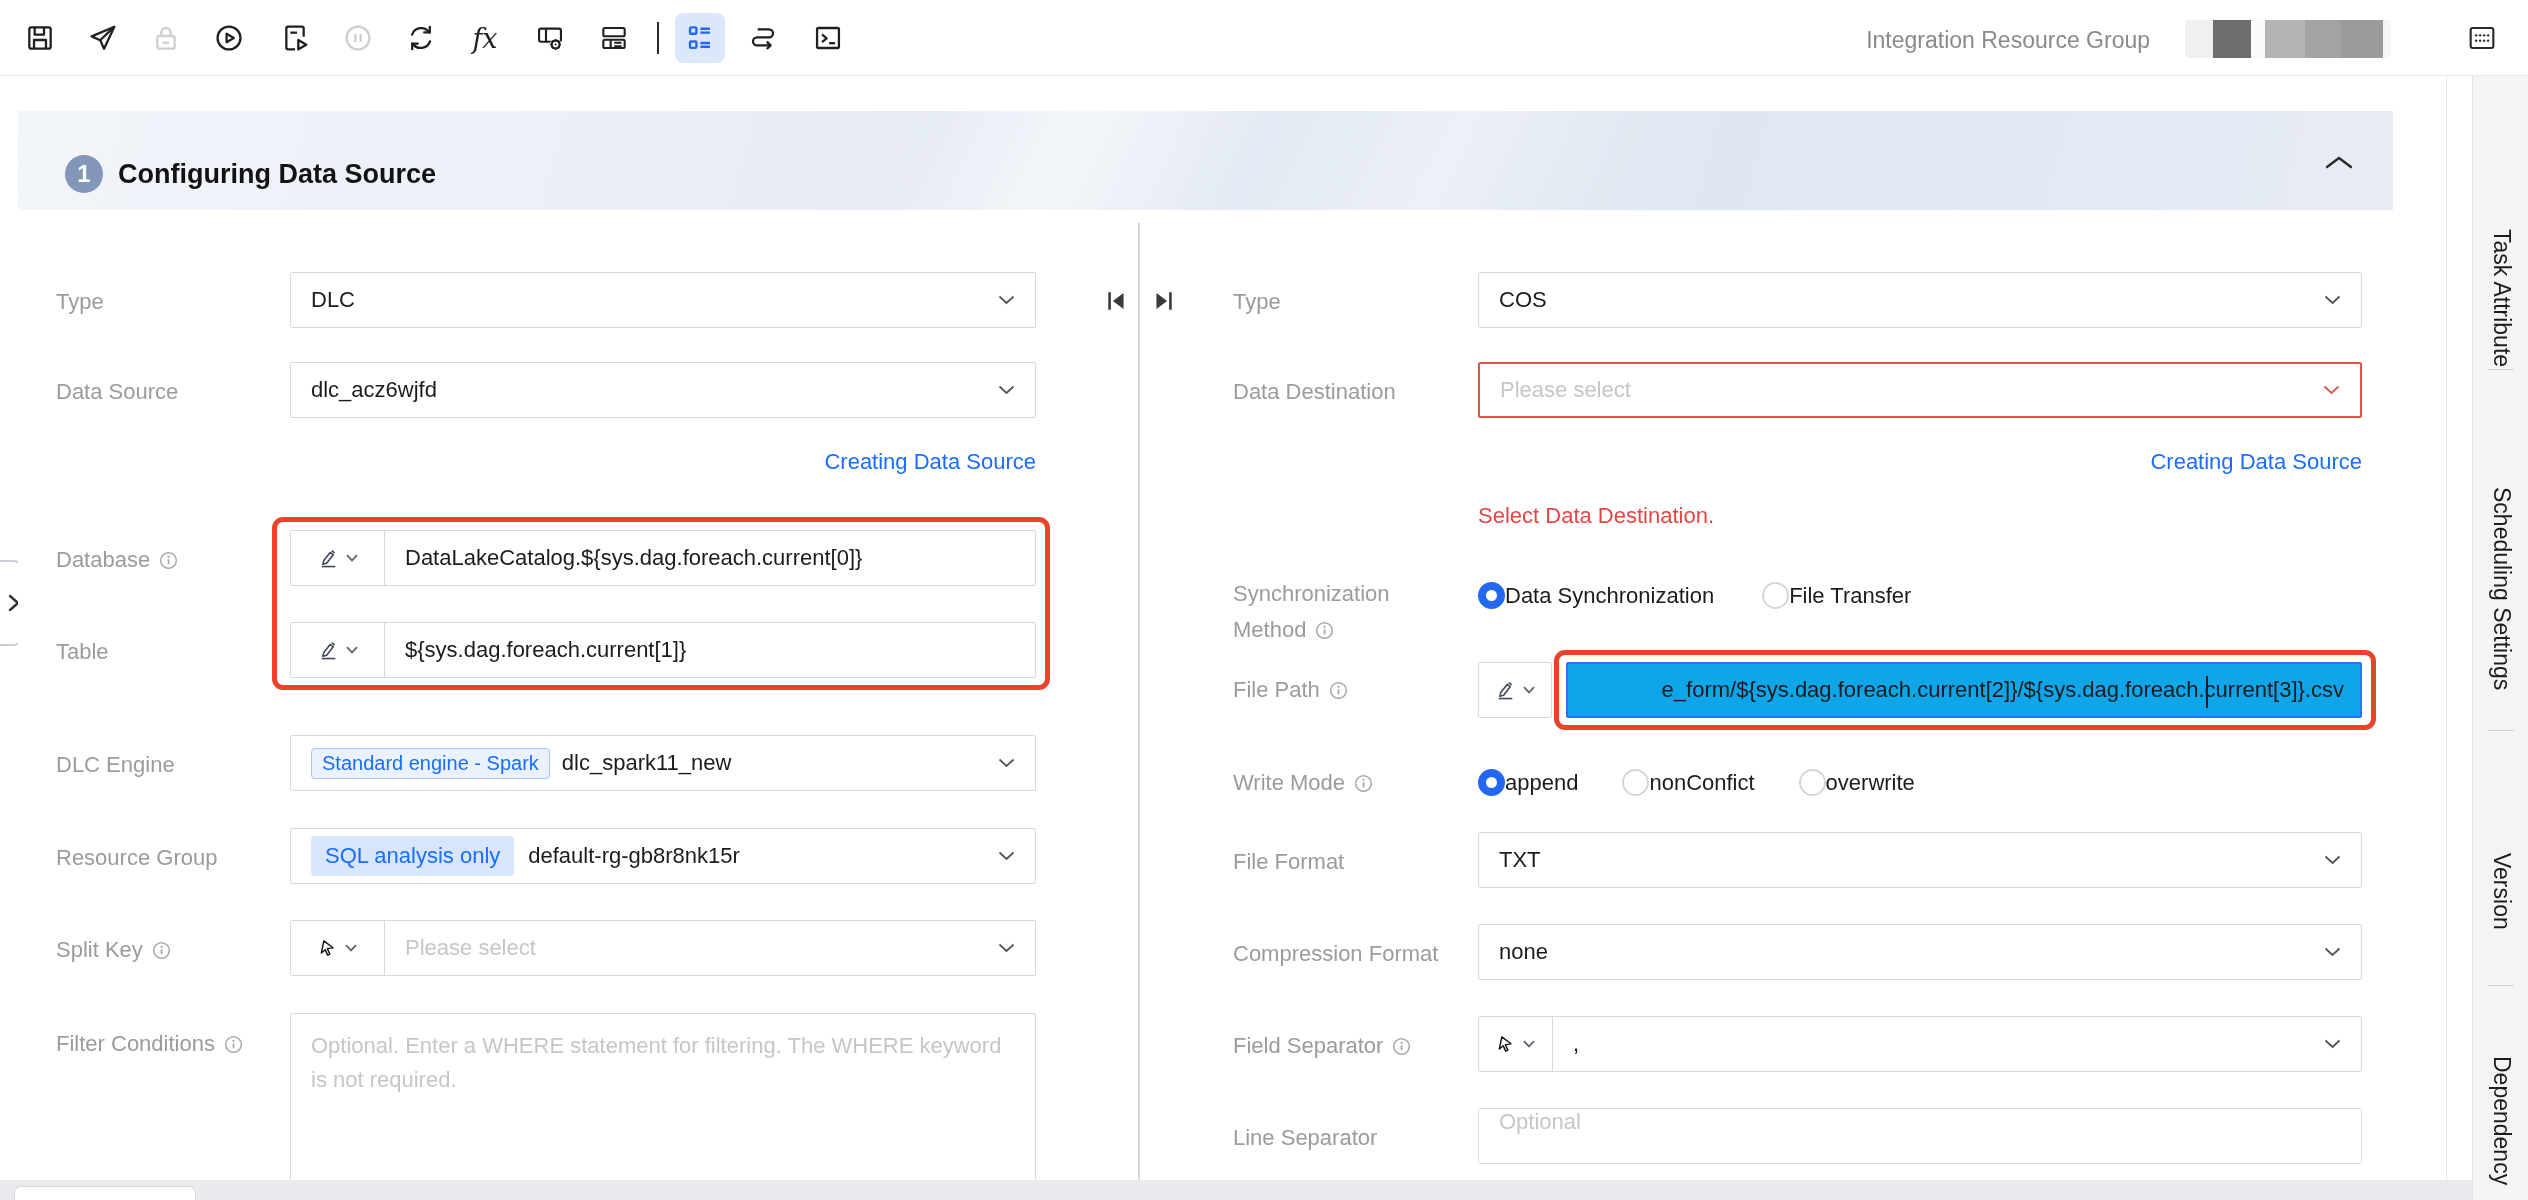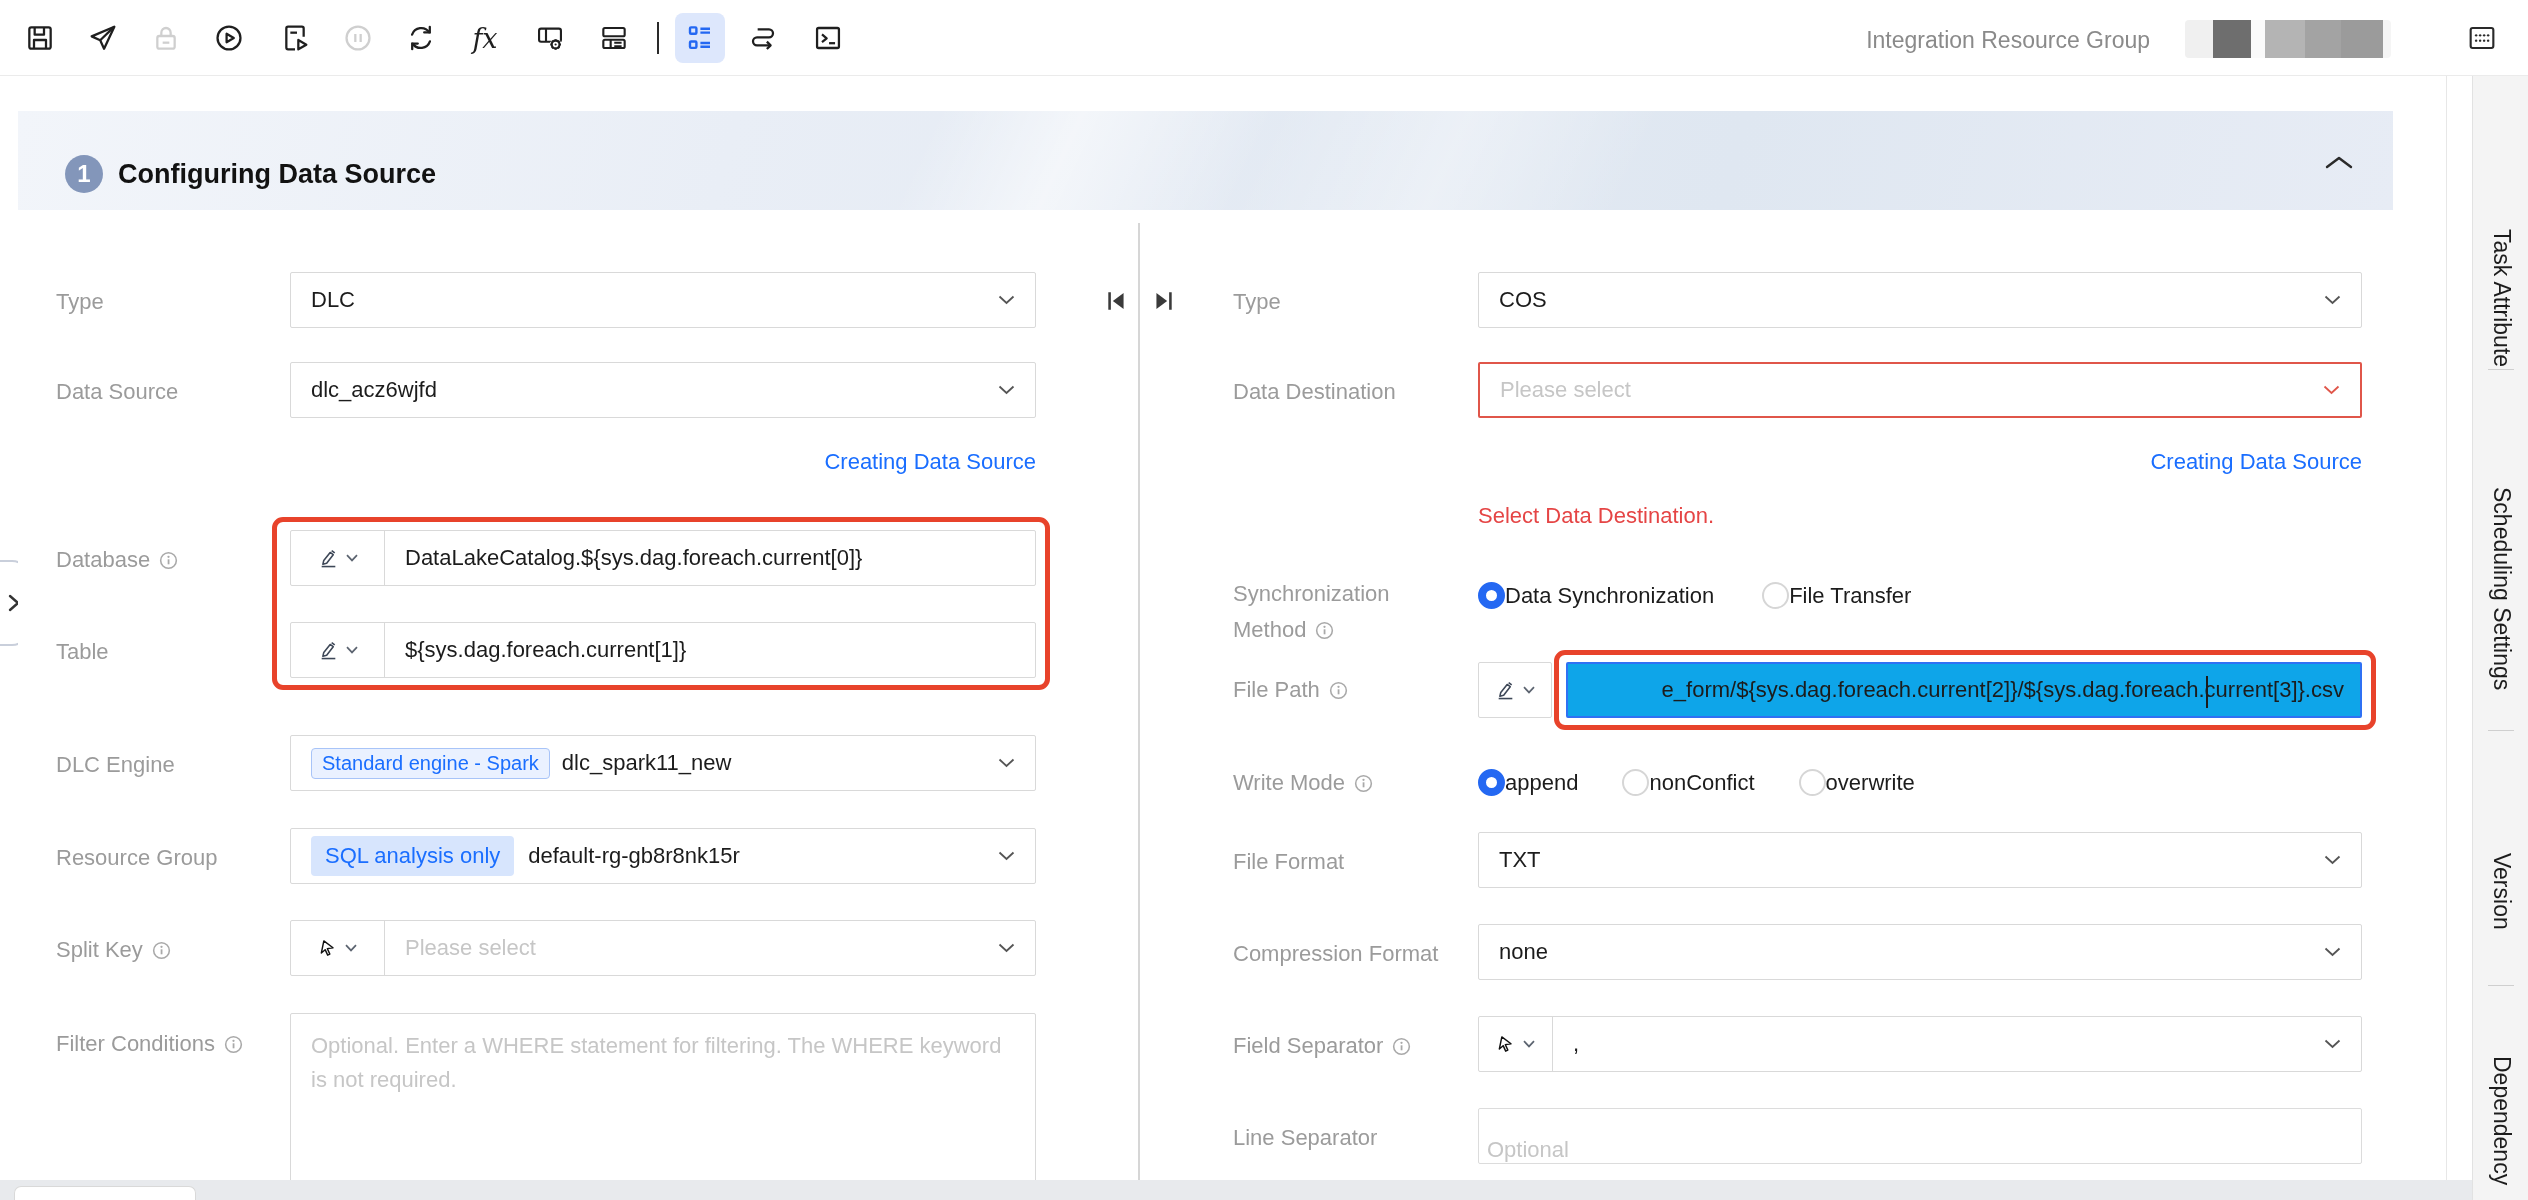--- a/index.html
+++ b/index.html
@@ -55,21 +55,21 @@
   .combo .prefix { width:94px; display:flex; align-items:center; justify-content:center; gap:7px; border-right:1.5px solid #d9d9d9; cursor:pointer; }
   .combo .c-input { flex:1; display:flex; align-items:center; padding:0 20px; position:relative; cursor:text; }
   .combo .c-input .val { font-size:22px; color:#1c1c1c; white-space:nowrap; }
   .combo .c-input .ph { font-size:22px; color:#c6c6c6; white-space:nowrap; }
 
   .prefix-solo { position:absolute; height:56px; width:74px; background:#fff; border:1.5px solid #d9d9d9; border-radius:2px; display:flex; align-items:center; justify-content:center; gap:7px; cursor:pointer; }
   .input-focus { position:absolute; height:56px; background:#0ea5e9; border:2px solid #2f71f4; border-radius:2px; display:flex; align-items:center; justify-content:flex-end; overflow:hidden; padding:0 16px; cursor:text; }
   .input-focus .val { font-size:22px; color:#1c1c1c; white-space:nowrap; }
   .caret { position:absolute; right:152px; top:12px; width:2px; height:32px; background:#1c1c1c; }
 
-  .plain-input { position:absolute; height:56px; background:#fff; border:1.5px solid #dcdcdc; border-radius:2px; display:flex; align-items:flex-end; padding:0 8px; cursor:text; }
+  .plain-input { position:absolute; height:56px; background:#fff; border:1.5px solid #dcdcdc; border-radius:2px; display:flex; align-items:flex-start; padding:0 20px; cursor:text; }
   .plain-input .ph { font-size:22px; color:#c6c6c6; }
 
   .textarea { position:absolute; background:#fff; border:1.5px solid #d9d9d9; border-radius:2px; padding:15px 20px; cursor:text; }
   .textarea .ph { font-size:22px; color:#c6c6c6; line-height:34px; }
 
   .link { position:absolute; font-size:22px; color:#1a6eff; cursor:pointer; white-space:nowrap; text-align:right; }
   .err-text { position:absolute; font-size:22px; color:#e54545; white-space:nowrap; }
 
   .radio-row { position:absolute; display:flex; align-items:center; }
   .radio-opt { display:flex; align-items:center; cursor:pointer; }

